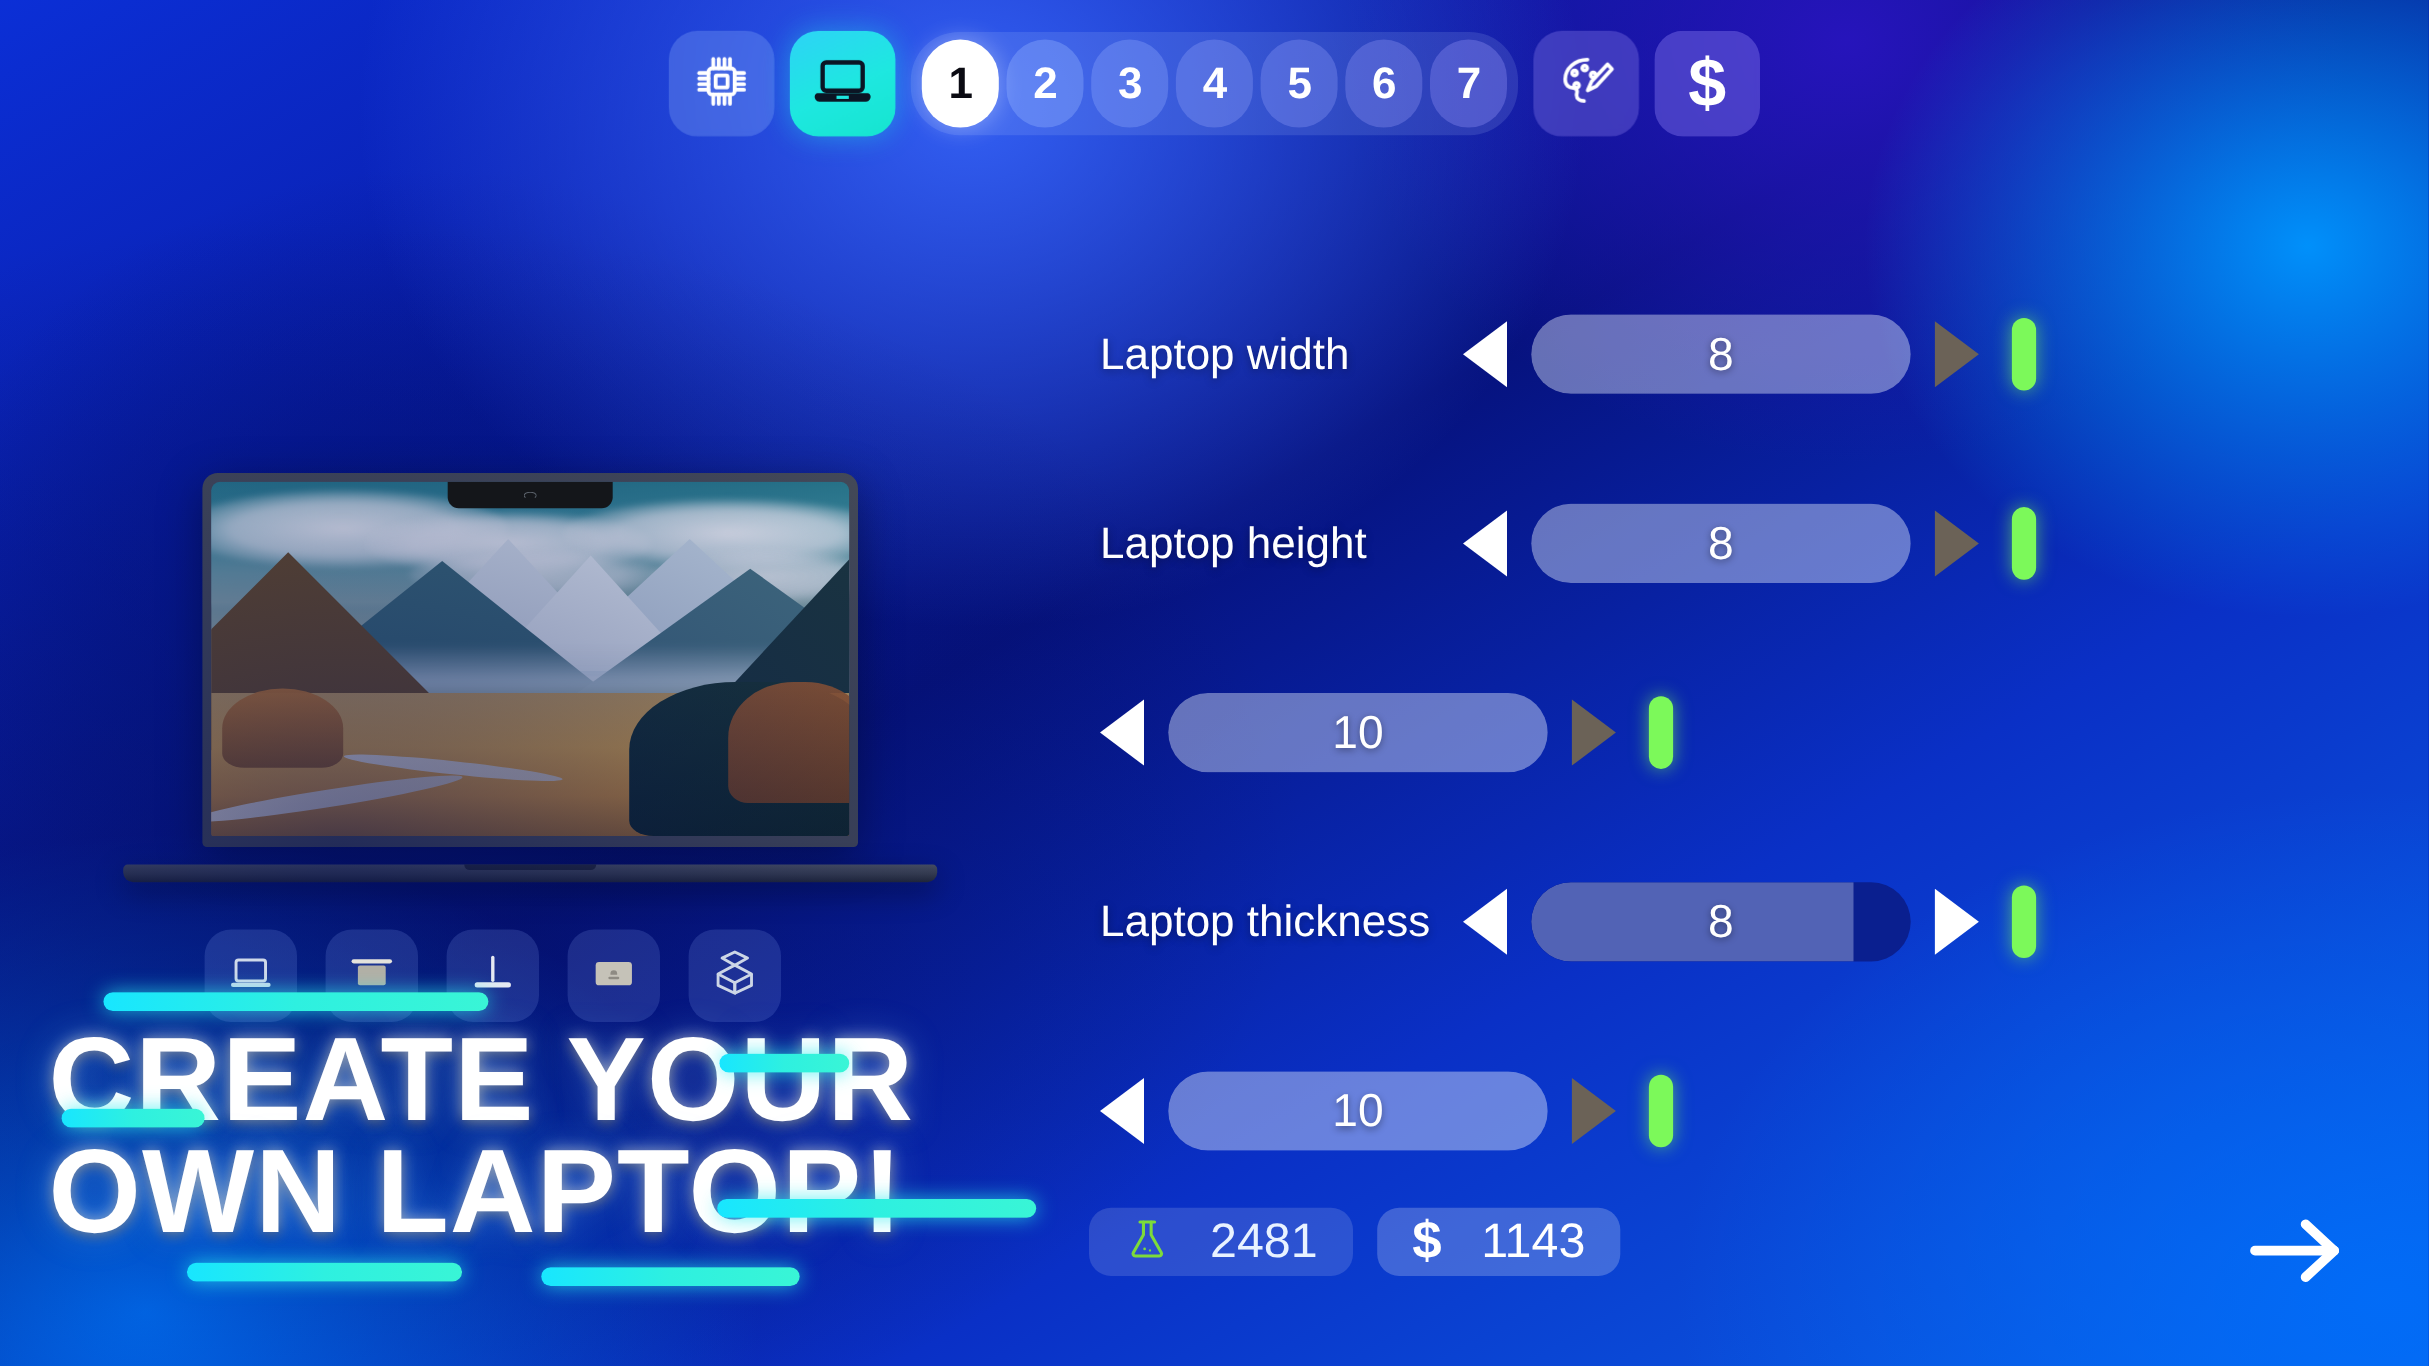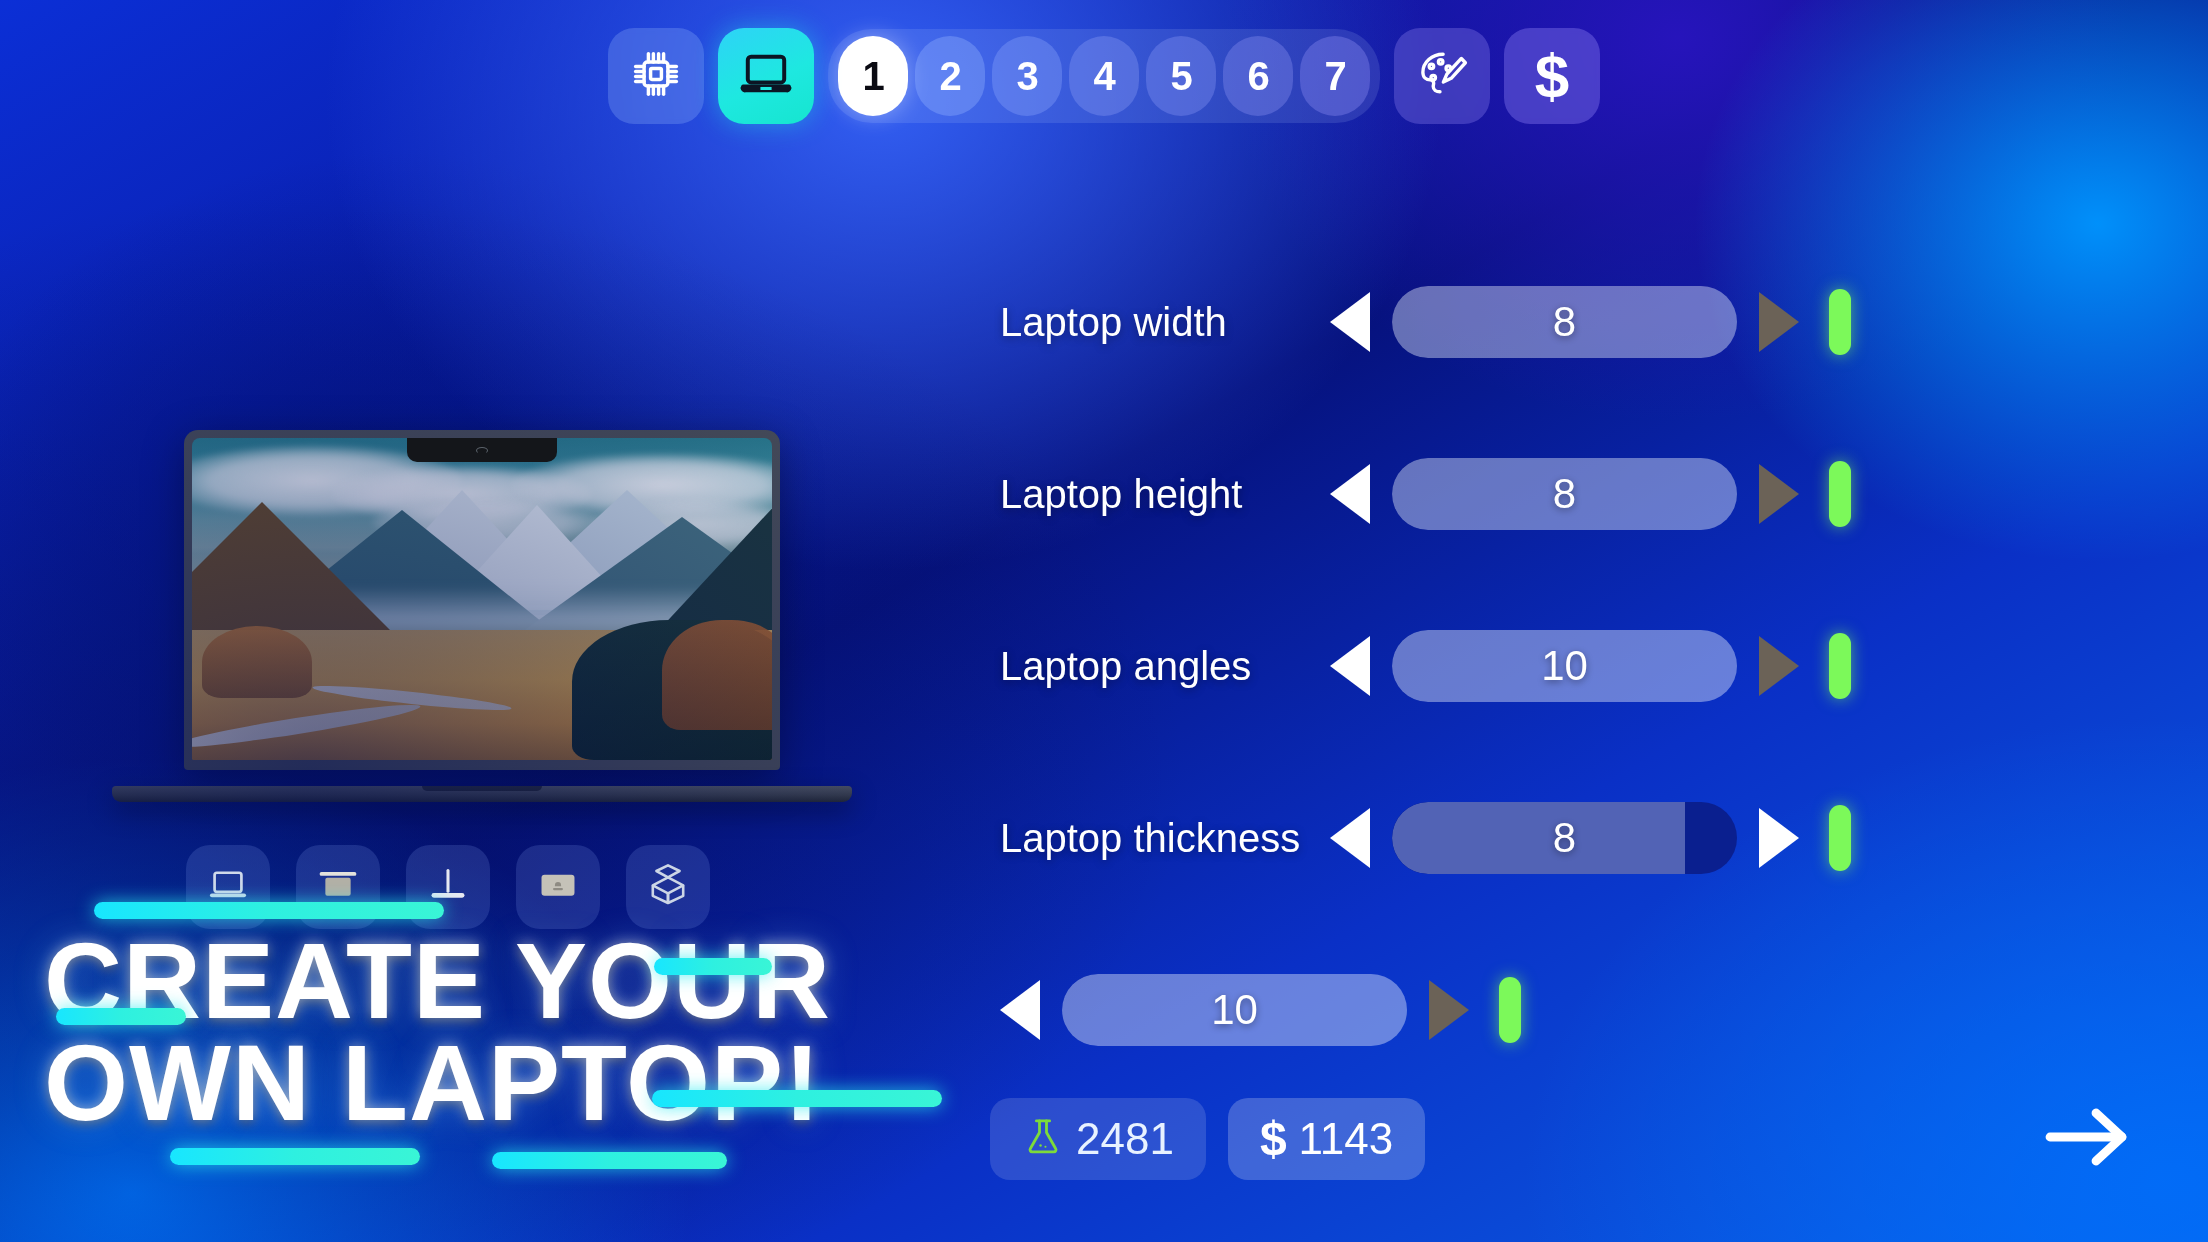--- a/index.html
+++ b/index.html
@@ -219,22 +219,22 @@
     margin-left:30px; flex:0 0 auto;
   }
 
   
   #stats {
     position:absolute; left:990px; top:1098px;
     display:flex; align-items:center; gap:22px;
     z-index:25;
   }
   .stat-chip {
-    height:82px; border-radius:20px;
-    display:flex; align-items:center; gap:12px;
+    height:62px; border-radius:20px;
+    display:flex; align-items:center; gap:36px;
     padding:0 32px;
     background:rgba(255,255,255,.14);
   }
   .stat-chip.money { background:rgba(255,255,255,.22); }
   .stat-val {
     font-size:44px; color:#e8f2ff; font-weight:400;
   }
   .stat-chip.money .stat-val { color:#ffffff; }
 
   #next-btn {
@@ -443,21 +443,20 @@
       <div class="arrow-l"></div>
       <div class="bar">
         <div class="fill" style="width:100%;"></div>
         <span class="val">8</span>
       </div>
       <div class="arrow-r"></div>
       <div class="green-pill"></div>
     </div>
 
     <div class="slider-row">
-      <div class="slider-label">Laptop angles</div>
       <div class="arrow-l"></div>
       <div class="bar">
         <div class="fill" style="width:100%;"></div>
         <span class="val">10</span>
       </div>
       <div class="arrow-r"></div>
       <div class="green-pill"></div>
     </div>
 
     <div class="slider-row">

